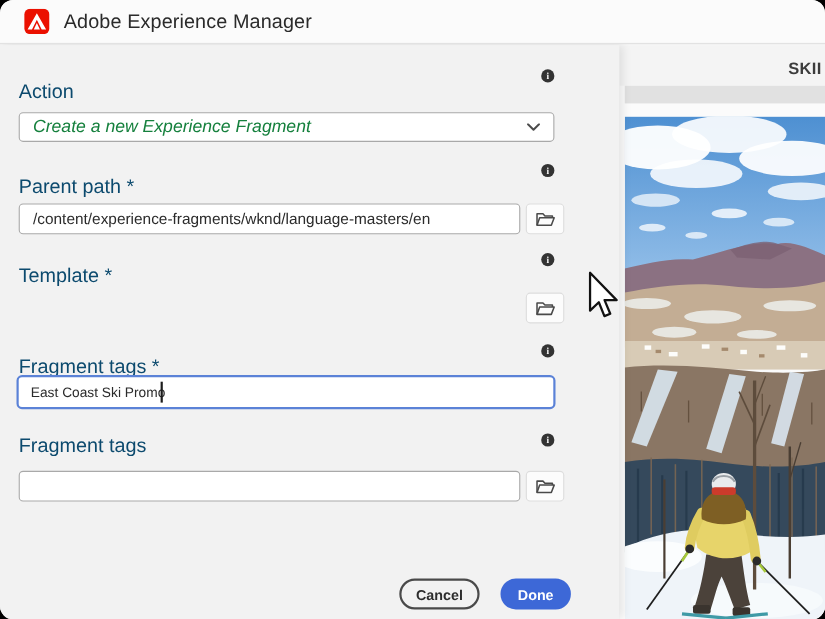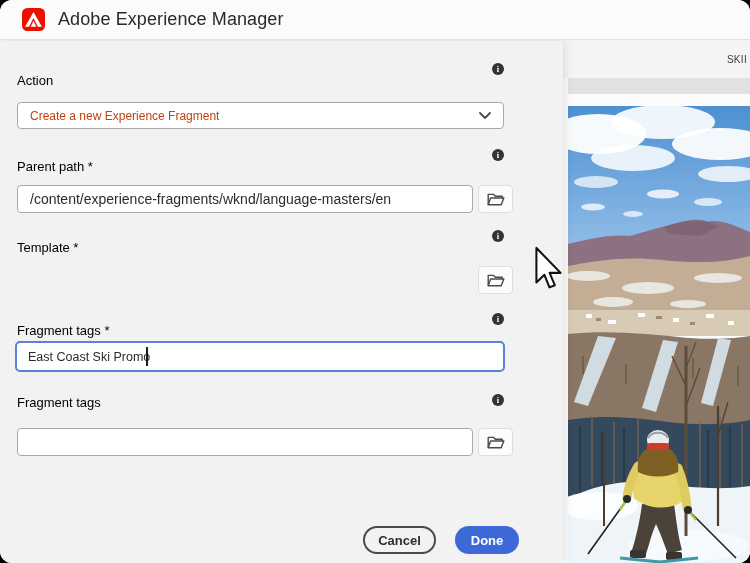--- a/index.html
+++ b/index.html
@@ -16,42 +16,42 @@
     display:flex; align-items:center; z-index:30;
   }
   .logo { width:23px; height:23px; margin-left:22px; flex:0 0 auto; }
   .app-title { margin-left:13px; font-size:18px; color:#2a2a2a; font-weight:500; letter-spacing:.1px; }
   
   .content { position:absolute; left:0; top:41px; width:750px; height:522px; }
   
   .right-panel { position:absolute; left:563px; top:0; width:187px; height:522px; background:#fbfbfb; }
   .right-top { position:absolute; left:0; top:0; width:187px; height:37px; background:#f4f4f4; }
   .page-heading {
-    position:absolute; top:13px; right:3px; font-size:10px; font-weight:400;
+    position:absolute; top:13px; right:3px; font-size:15px; font-weight:700;
     color:#3c3c3c; letter-spacing:.3px; white-space:nowrap;
   }
   .gray-strip { position:absolute; left:5px; top:37px; width:182px; height:16px; background:#e1e1e1; }
   .photo { position:absolute; left:5px; top:65px; width:182px; height:457px; display:block; }
   
   .dialog {
     position:absolute; left:0; top:0; width:563px; height:522px;
     background:#f2f2f2; box-shadow:3px 0 8px rgba(0,0,0,.09);
   }
-  .field-label { position:absolute; left:17px; font-size:13px; color:#000000; }
+  .field-label { position:absolute; left:17px; font-size:18px; color:#0c4a6e; }
   .info-icon {
     position:absolute; left:492px; width:12px; height:12px; border-radius:50%;
     background:#333; color:#fff; font-size:8.5px; font-weight:700;
     font-family:"Liberation Serif", serif; text-align:center; line-height:12px;
   }
   .select-box {
     position:absolute; left:17px; width:487px; height:27px; background:#fff;
     border:1px solid #a9a9a9; border-radius:4px; display:flex; align-items:center;
     padding:0 12px; cursor:pointer;
   }
-  .select-box .value { font-size:12px; color:#c2410c; flex:1; }
+  .select-box .value { font-size:16px; color:#15803d; flex:1;font-style:italic; }
   .text-input {
     position:absolute; left:17px; width:456px; height:28px; background:#fff;
     border:1px solid #a9a9a9; border-radius:4px; padding:0 12px;
     font-size:14px; color:#2b2b2b; font-family:"Liberation Sans", sans-serif;
     text-overflow:ellipsis;
   }
   .title-input {
     position:absolute; left:15px; width:490px; height:31px; background:#fff;
     border:2px solid #5b82d7; border-radius:5px; padding:0 11px;
     font-size:12.5px; color:#2b2b2b; font-family:"Liberation Sans", sans-serif;

